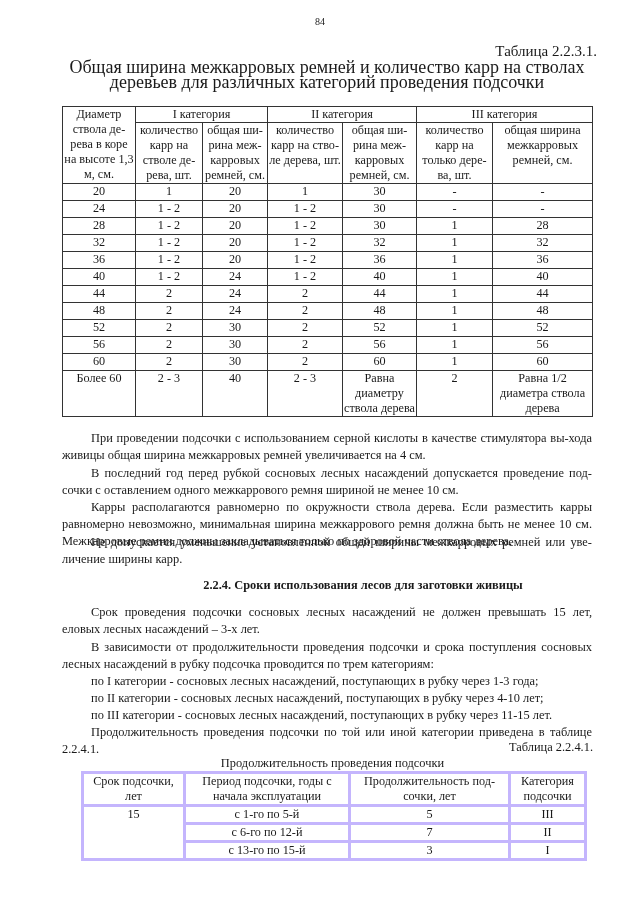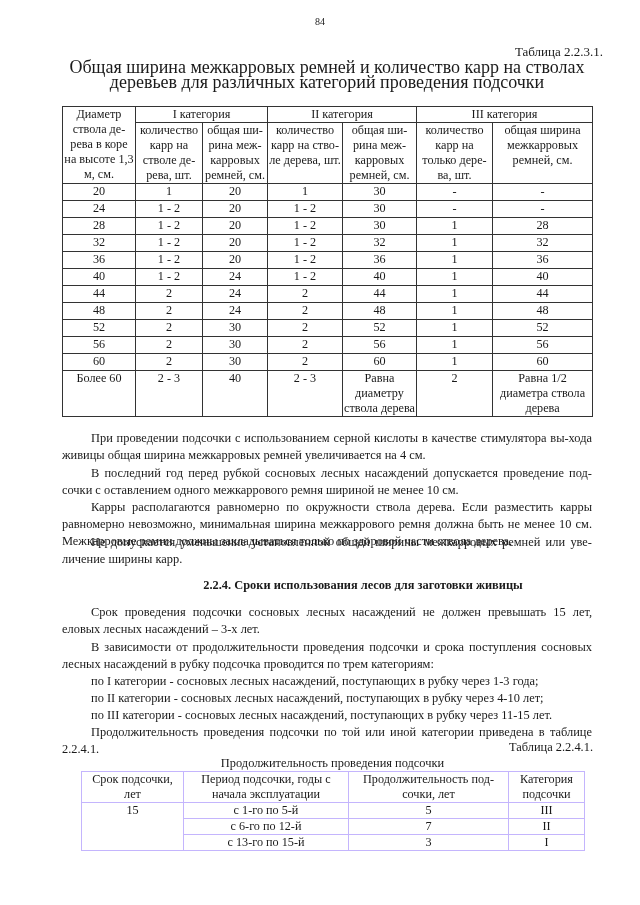--- a/index.html
+++ b/index.html
@@ -7,21 +7,21 @@
   body {
     position: relative;
     font-family: "Liberation Serif", "DejaVu Serif", serif;
     color: #1a1a1a;
     font-size: 12.4px;
     line-height: 15px;
     overflow: hidden;
   }
   .abs { position: absolute; }
   .page-num { left: 0; width: 640px; top: 14px; text-align: center; font-size: 10px; }
-  .tbl-label-1 { right: 37px; top: 44px; font-size: 13px; }
+  .tbl-label-1 { right: 43px; top: 44px; font-size: 15px; }
   .tbl-title-1 { left: 62px; width: 530px; top: 60px; text-align: center; font-size: 18px; line-height: 15px; }
 
   table.t1 {
     position: absolute; left: 62px; top: 106px; width: 530px;
     border-collapse: collapse; table-layout: fixed;
     font-size: 12.2px; line-height: 15px;
   }
   table.t1 td, table.t1 th {
     border: 1px solid #333;
     text-align: center; vertical-align: top;
@@ -41,21 +41,21 @@
   }
   .tbl-label-2 { right: 47px; top: 740px; }
   .tbl-title-2 { left: 81px; width: 503px; top: 756px; text-align: center; }
 
   table.t2 {
     position: absolute; left: 81px; top: 771px; width: 503px;
     border-collapse: collapse; table-layout: fixed;
     font-size: 12.2px; line-height: 15px;
   }
   table.t2 td, table.t2 th {
-    border: 1px solid #c4b5fd; font-weight: normal;
+    border: 3px solid #c4b5fd; font-weight: normal;
     text-align: center; vertical-align: top; padding: 0 2px;
   }
   table.t2 tbody td { height: 15.5px; }
   .list-line { text-indent: 29px; }
 </style>
 </head>
 <body>
 
 <div class="abs page-num">84</div>
 

